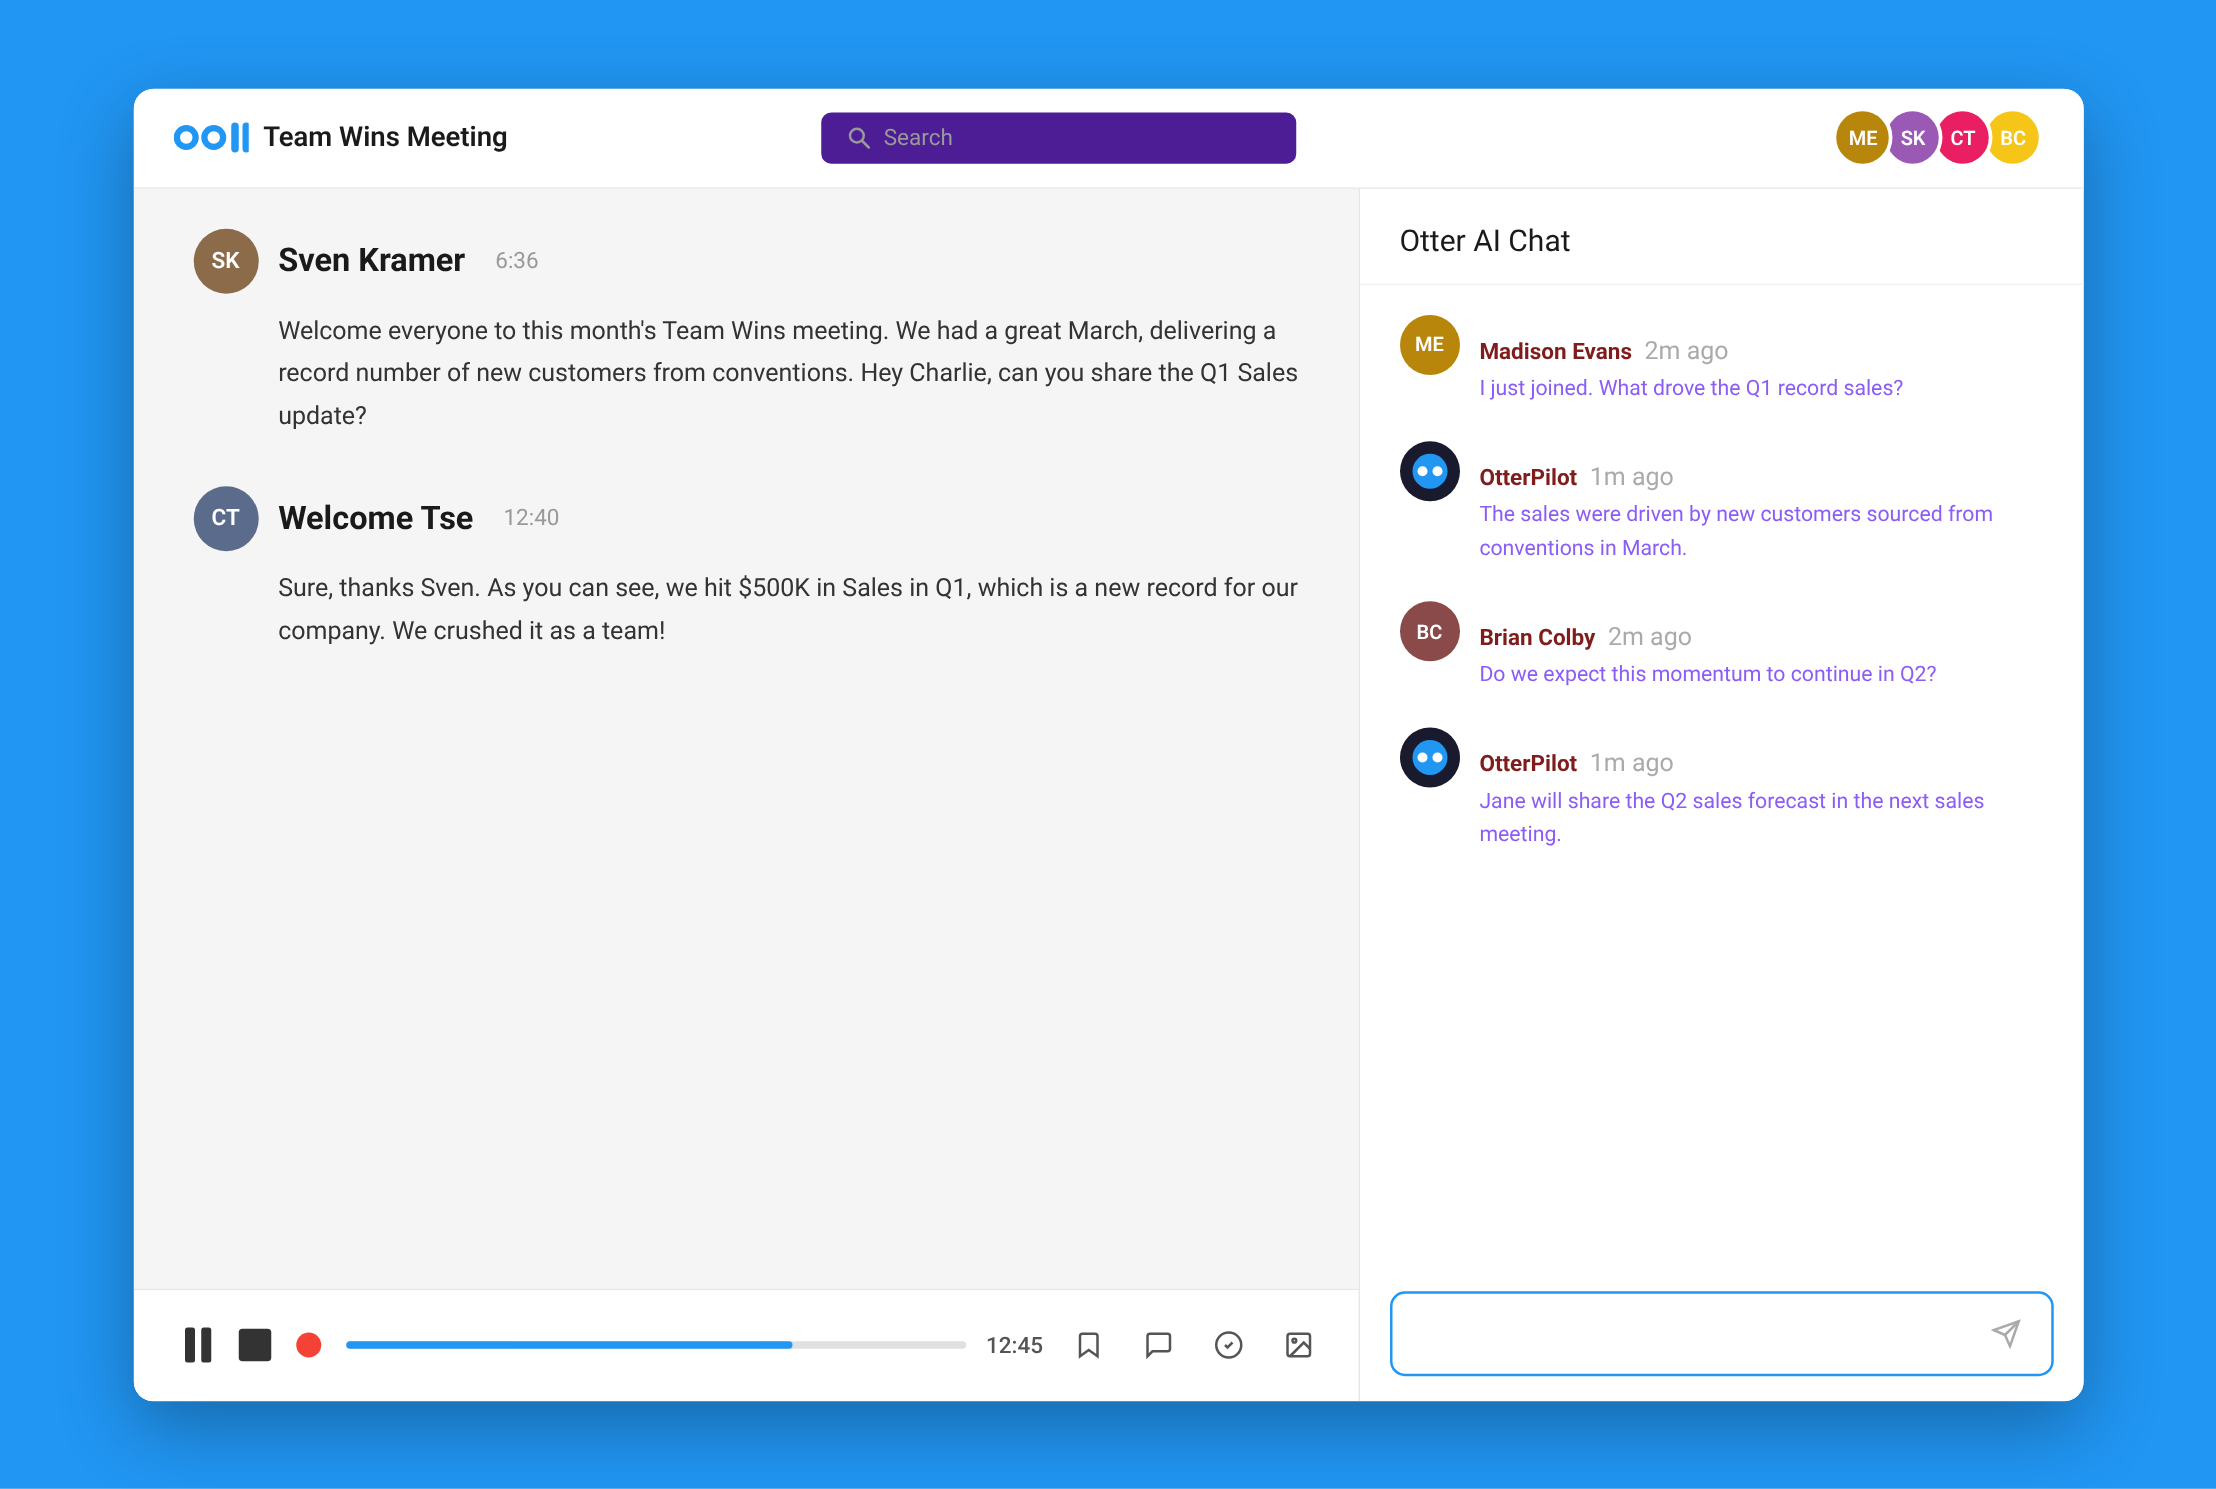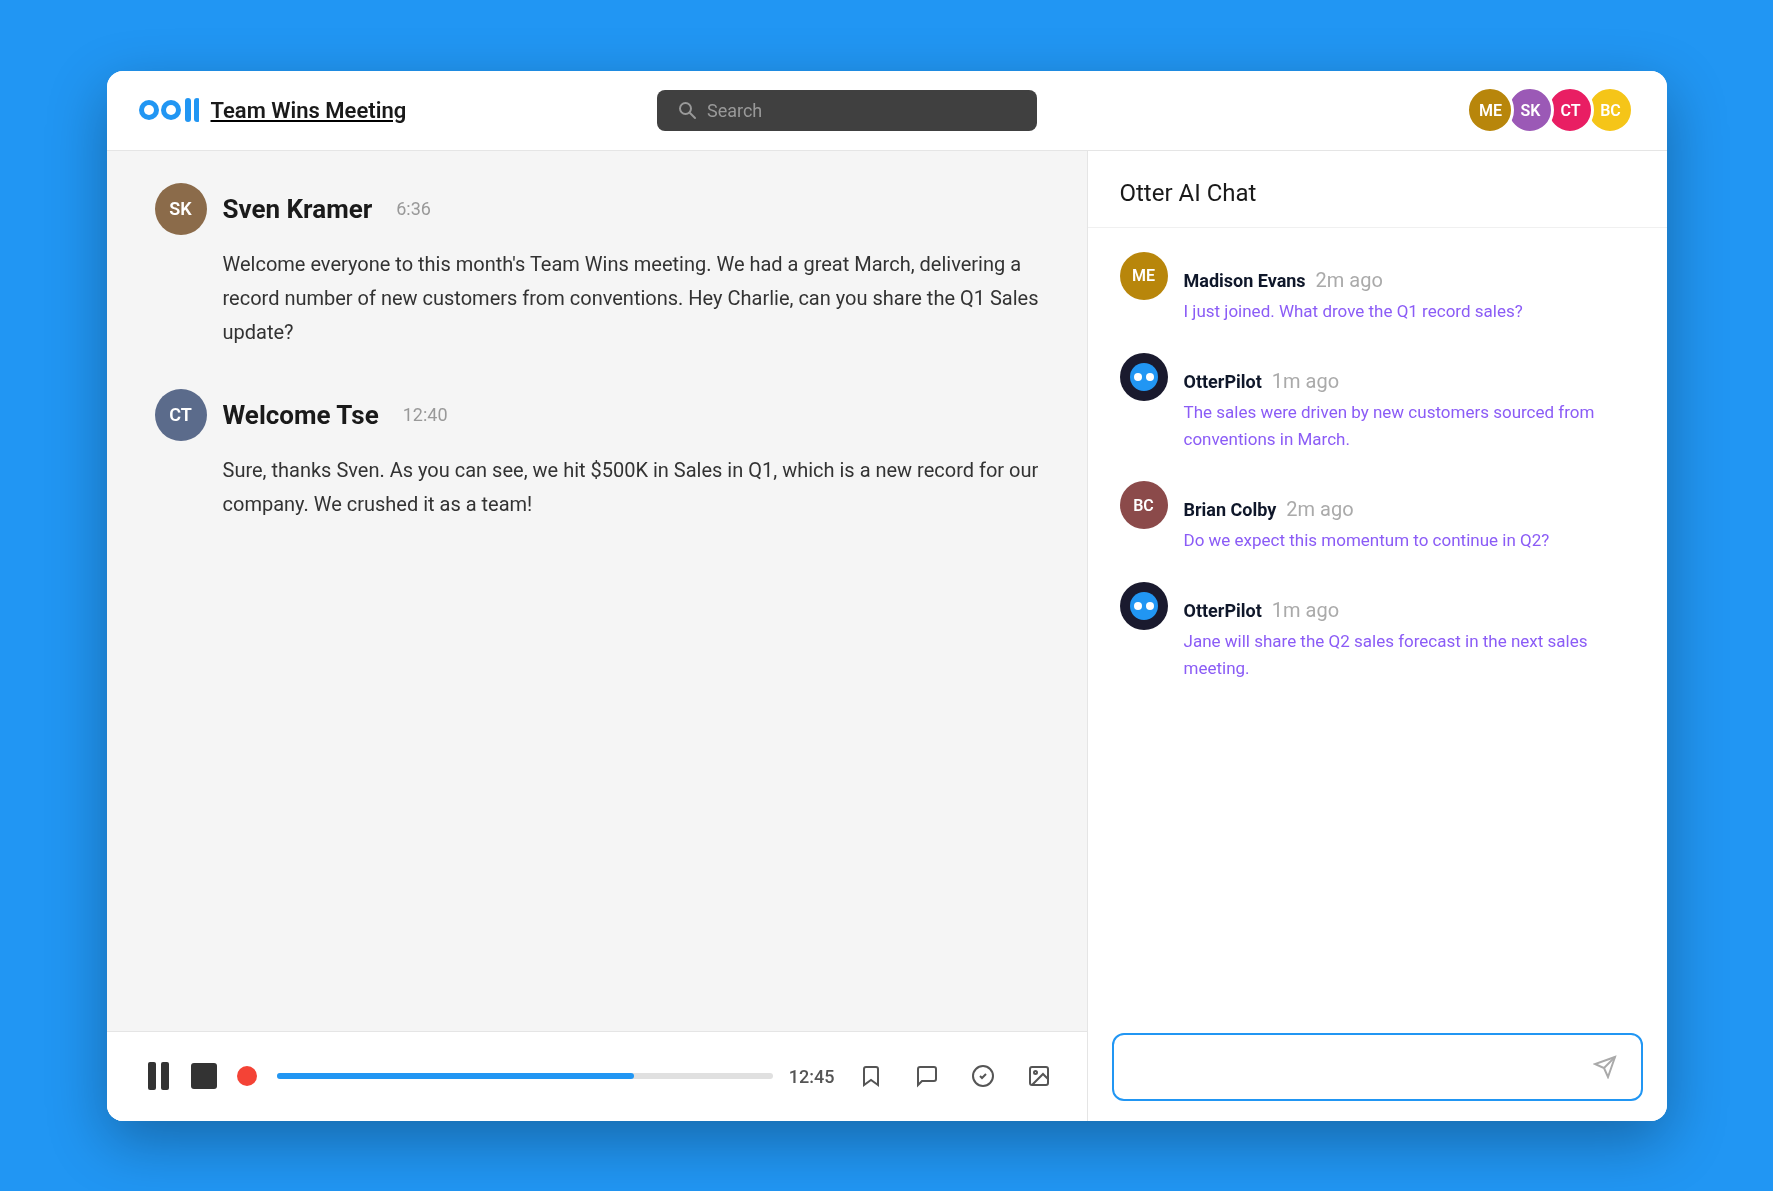--- a/index.html
+++ b/index.html
@@ -37,36 +37,35 @@
       flex-shrink: 0;
       position: relative;
       z-index: 10;
     }
 
     .logo {
       display: flex;
       align-items: center;
       gap: 12px;
       margin-right: 32px;
-      text-decoration: underline;
     }
 
     .meeting-title {
       font-size: 22px;
       font-weight: 600;
       color: #1a1a1a;
     }
 
     .search-bar {
       margin-left: auto;
       margin-right: auto;
       display: flex;
       align-items: center;
       gap: 10px;
-      background: #404040;
+      background: #4c1d95;
       border-radius: 8px;
       padding: 10px 20px;
       width: 380px;
       cursor: text;
     }
 
     .search-icon-svg {
       color: #888;
       flex-shrink: 0;
     }
@@ -324,21 +323,21 @@
     .chat-name-row {
       display: flex;
       align-items: baseline;
       gap: 10px;
       margin-bottom: 6px;
     }
 
     .chat-name {
       font-size: 18px;
       font-weight: 700;
-      color: #0f172a;
+      color: #7f1d1d;
     }
 
     .chat-time {
       font-size: 20px;
       color: #aaa;
       margin-top: 16px;
     }
 
     .chat-text {
       font-size: 17px;

